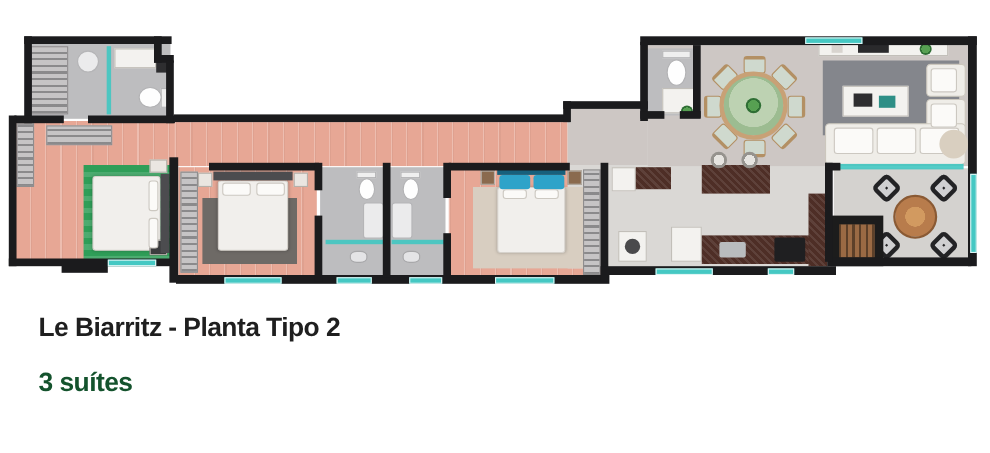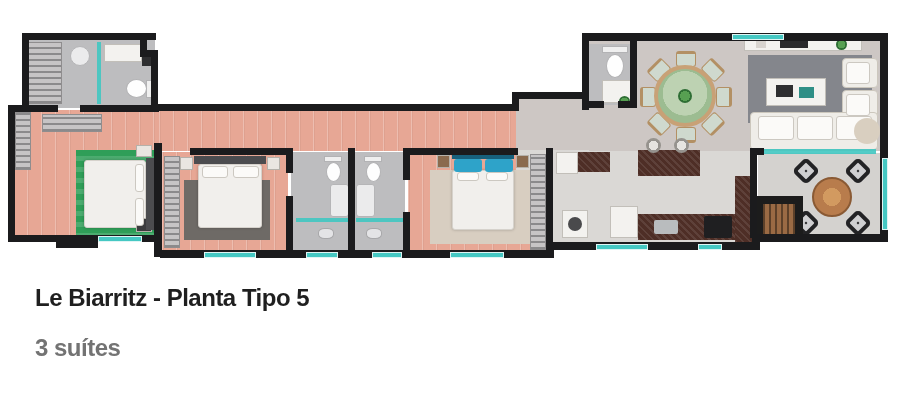--- a/index.html
+++ b/index.html
@@ -40,21 +40,21 @@
   .stool{background:radial-gradient(circle, #e6e4e0 0 45%, #96938e 46% 100%);border-radius:50%;z-index:11;}
   .sofa{background:#efede8;border:1px solid #ccc7bd;border-radius:4px;z-index:8;}
   .grate{background-color:#9a6a44;z-index:11;
     background-image:repeating-linear-gradient(90deg, rgba(0,0,0,.4) 0 2px, transparent 2px 6px);}
   .table-wood{background:radial-gradient(circle, #d29a60 0 35%, #b87c4c 36% 100%);border:2px solid #8a5a34;border-radius:50%;z-index:10;}
   .chair-black{background:#232325;border-radius:5px;z-index:9;
     box-shadow:inset 0 0 0 4px #232325, inset 0 0 0 9px #cfcfd1;}
   .watermark{position:absolute;left:250px;top:148px;width:440px;text-align:center;
     font-weight:700;font-size:56px;color:#566066;opacity:.09;letter-spacing:8px;z-index:50;pointer-events:none;}
   .title{position:absolute;left:35px;top:284px;font-weight:700;font-size:24px;color:#1f1f1f;letter-spacing:-0.5px;}
-  .subtitle{position:absolute;left:35px;top:334px;font-weight:700;font-size:24px;color:#737373;letter-spacing:-0.5px;}
+  .subtitle{position:absolute;left:35px;top:334px;font-weight:700;font-size:24px;color:#14532d;letter-spacing:-0.5px;}
 </style>
 </head>
 <body>
 
 <div id="stage">
   <div id="plan">
   <div class="el floor-gray" style="left: 25px; top: 38px; width: 130px; height: 70px;"></div>
       <div class="el floor-wood" style="left: 13px; top: 110px; width: 146px; height: 130px;"></div>
       <div class="el floor-wood" style="left: 159px; top: 111px; width: 357px; height: 40px;"></div>
       <div class="el floor-wood" style="left: 162px; top: 152px; width: 126px; height: 100px;"></div>
@@ -197,15 +197,15 @@
       <div class="el window" style="left: 98px; top: 236px; width: 44px; height: 6px;"></div>
       <div class="el window" style="left: 204px; top: 252px; width: 52px; height: 6px;"></div>
       <div class="el window" style="left: 306px; top: 252px; width: 32px; height: 6px;"></div>
       <div class="el window" style="left: 372px; top: 252px; width: 30px; height: 6px;"></div>
       <div class="el window" style="left: 450px; top: 252px; width: 54px; height: 6px;"></div>
       <div class="el window" style="left: 596px; top: 244px; width: 52px; height: 6px;"></div>
       <div class="el window" style="left: 698px; top: 244px; width: 24px; height: 6px;"></div>
       <div class="el window" style="left: 882px; top: 158px; width: 6px; height: 72px;"></div>
       <div class="el window" style="left: 732px; top: 34px; width: 52px; height: 6px;"></div>
     </div>
-  <div class="title">Le Biarritz - Planta Tipo 5</div>
+  <div class="title">Le Biarritz - Planta Tipo 2</div>
   <div class="subtitle">3 suítes</div>
 </div>
 
 </body></html>

